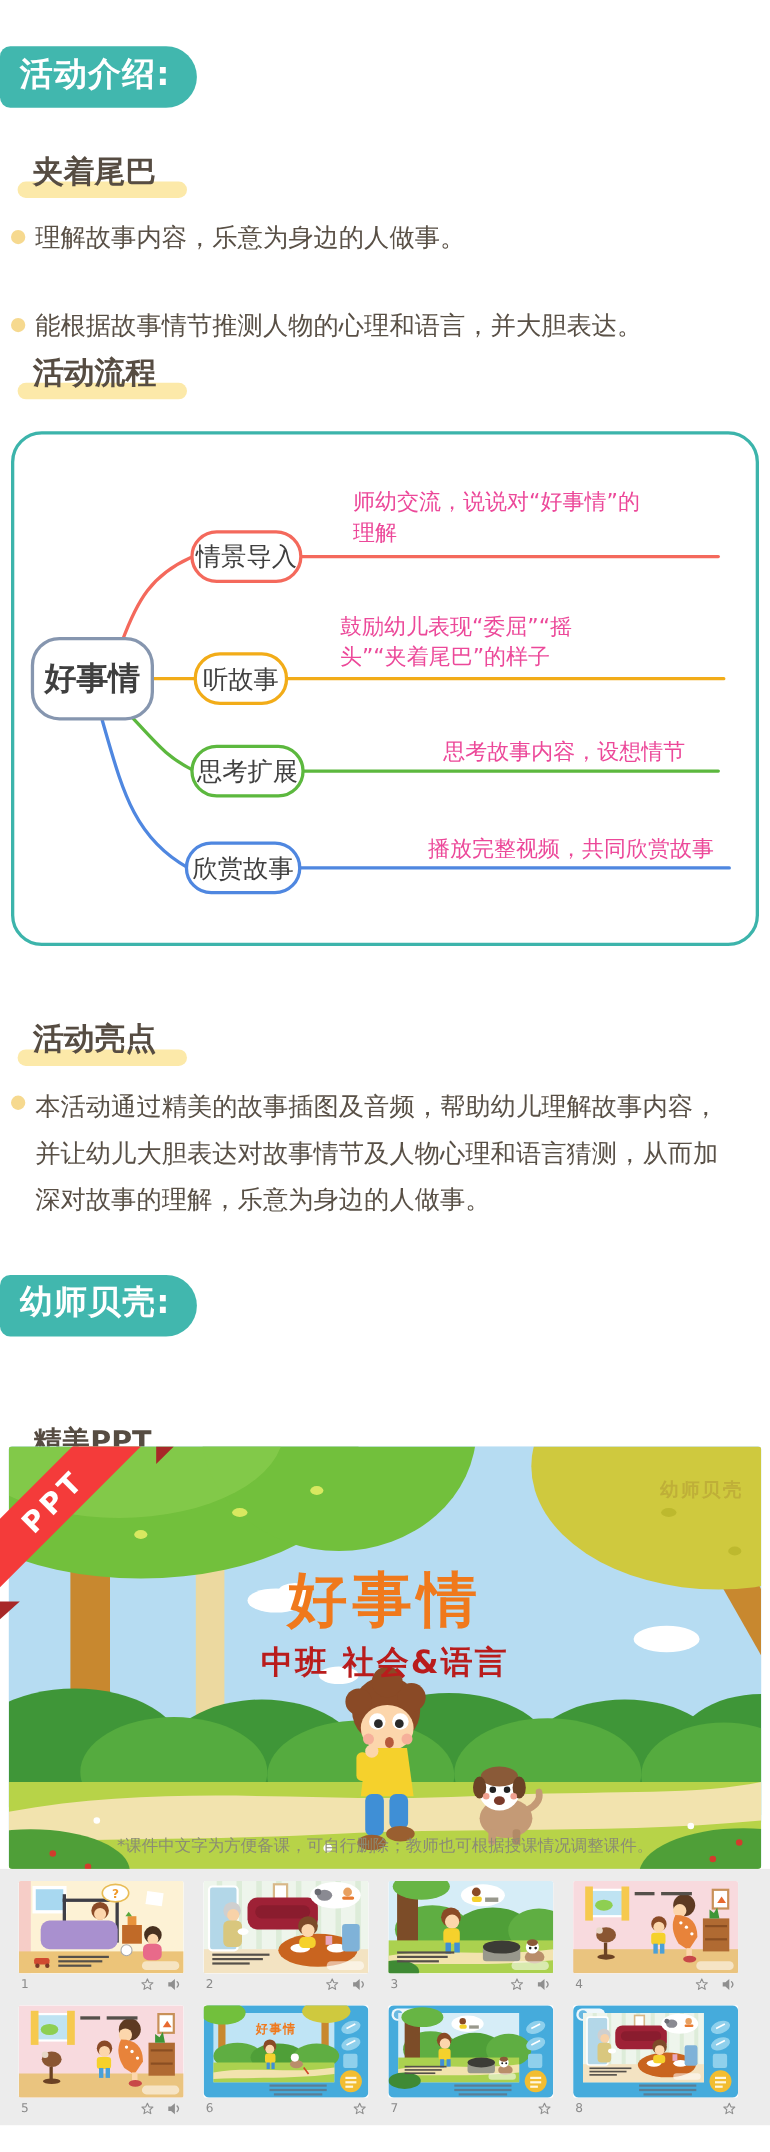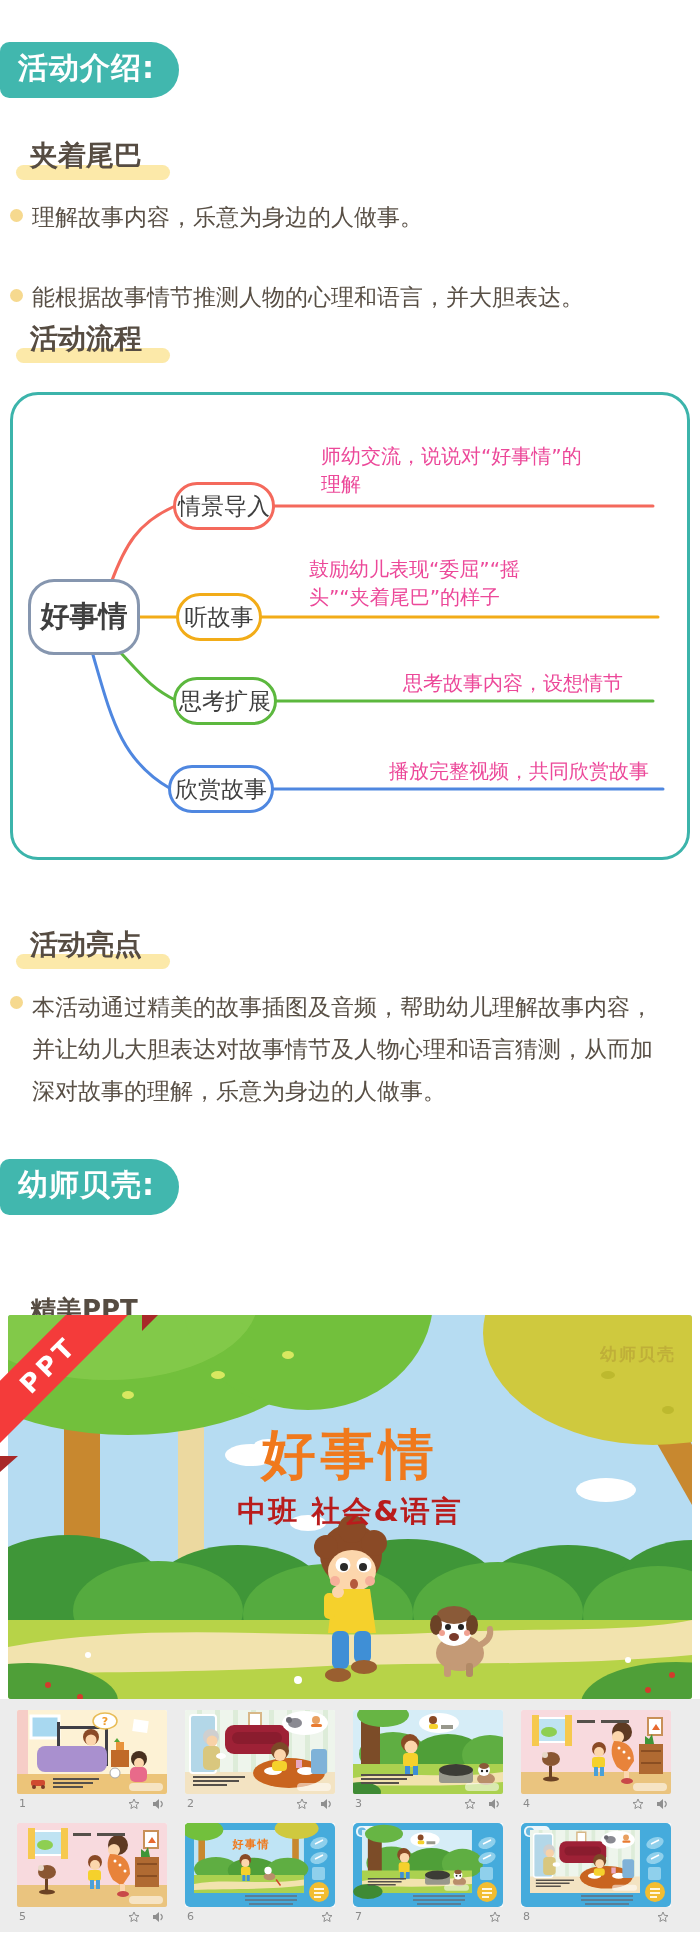--- a/index.html
+++ b/index.html
@@ -217,20 +217,21 @@
         <circle cx="440" cy="312" r="3" fill="#222222"></circle>
           <circle cx="453" cy="312" r="3" fill="#222222"></circle>
         <ellipse cx="446" cy="322" rx="5" ry="4" fill="#7a3a2a"></ellipse>
         <circle cx="434" cy="318" r="3" fill="#f0a090"></circle>
           <circle cx="459" cy="318" r="3" fill="#f0a090"></circle>
       </g>
     </svg>
     <div class="cover-title">好事情</div>
     <div class="cover-subtitle">中班 社会&amp;语言</div>
     <div class="cover-watermark">幼师贝壳</div>
+    <div class="cover-caption">*课件中文字为方便备课，可自行删除；教师也可根据授课情况调整课件。</div>
   </div>
 
   <svg class="ribbon" viewBox="0 0 170 170">
     <polygon points="0,141 18,141 0,157" fill="#a82828"></polygon>
     <polygon points="142,0 158,0 142,16" fill="#a82828"></polygon>
     <g transform="translate(8,120) rotate(-45)">
       <rect x="-30" y="-44" width="220" height="44" fill="#f43b3a"></rect>
       <text x="78" y="-12" text-anchor="middle" font-size="26" font-weight="bold" fill="#ffffff" letter-spacing="4">PPT</text>
     </g>
   </svg>

